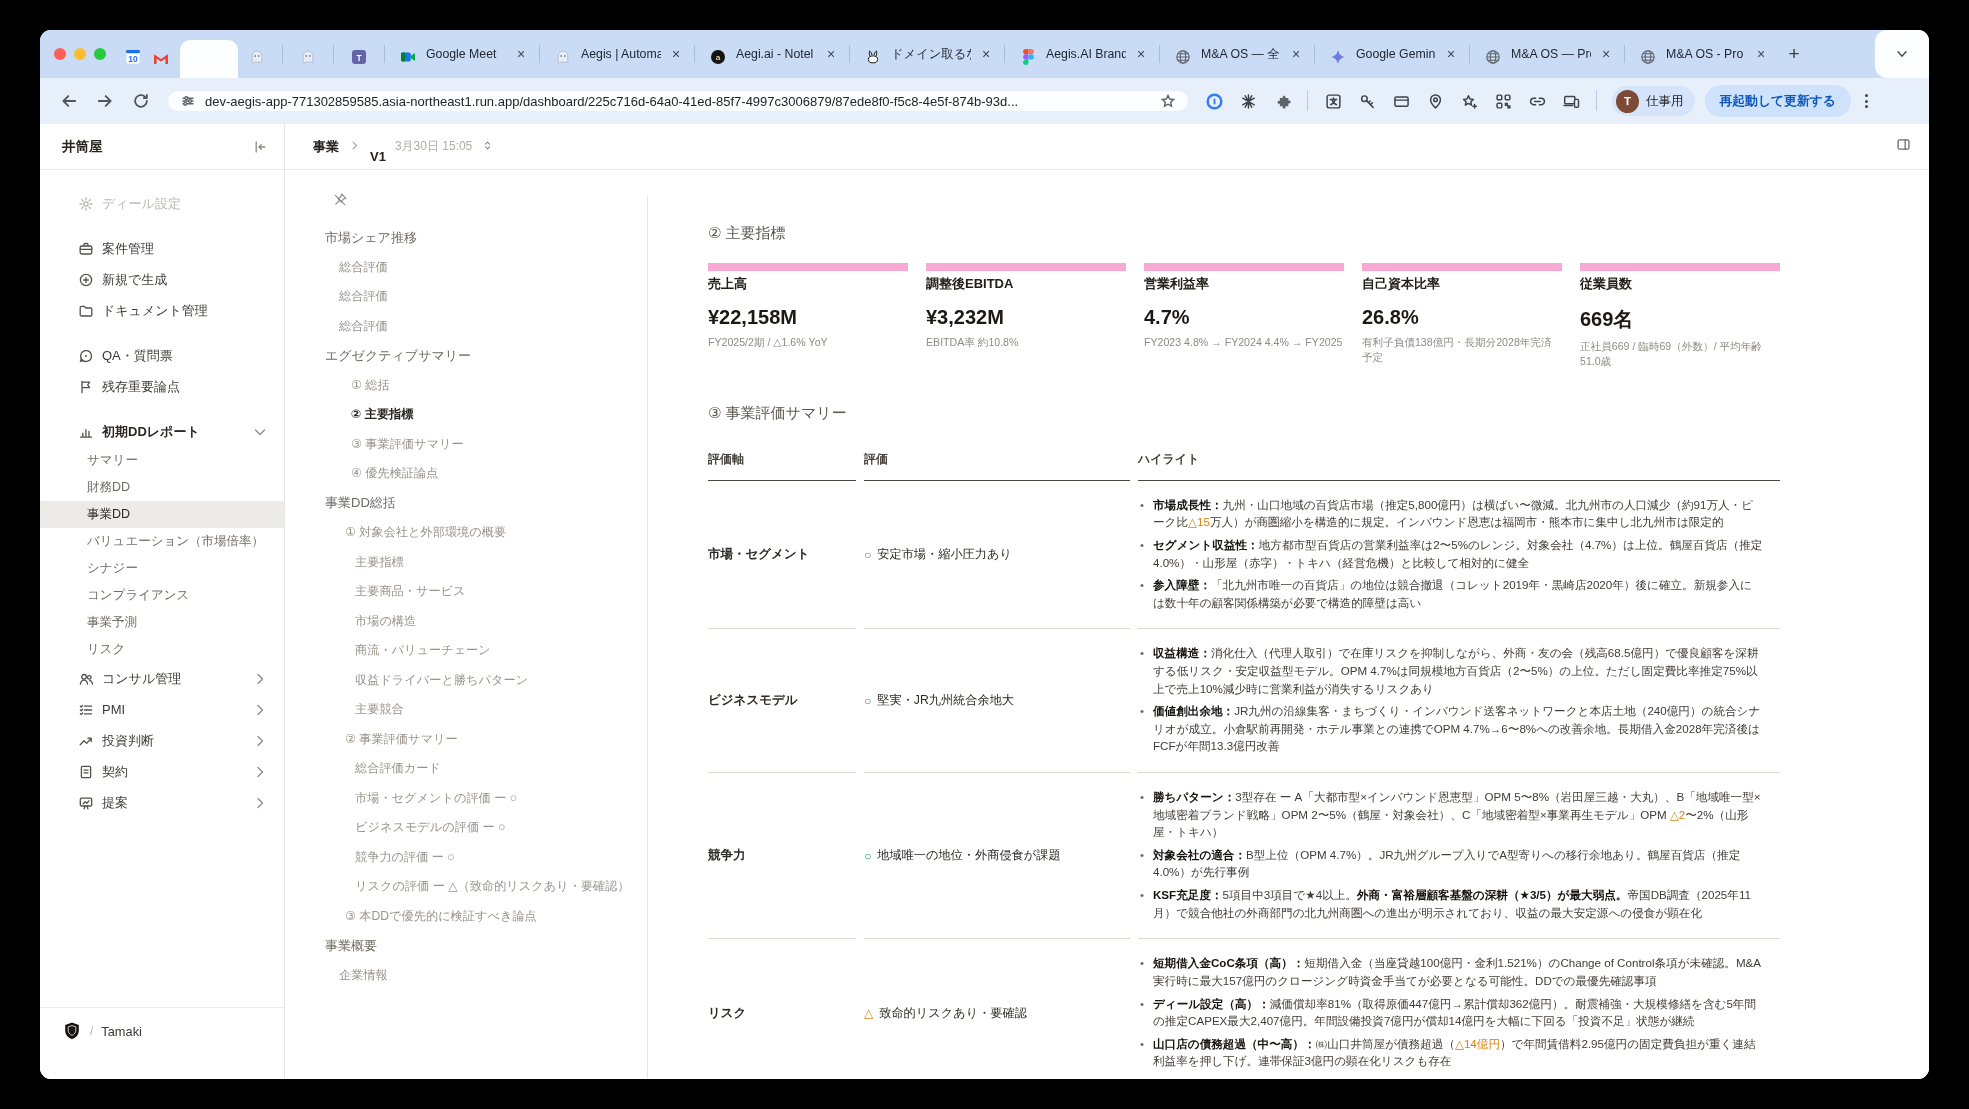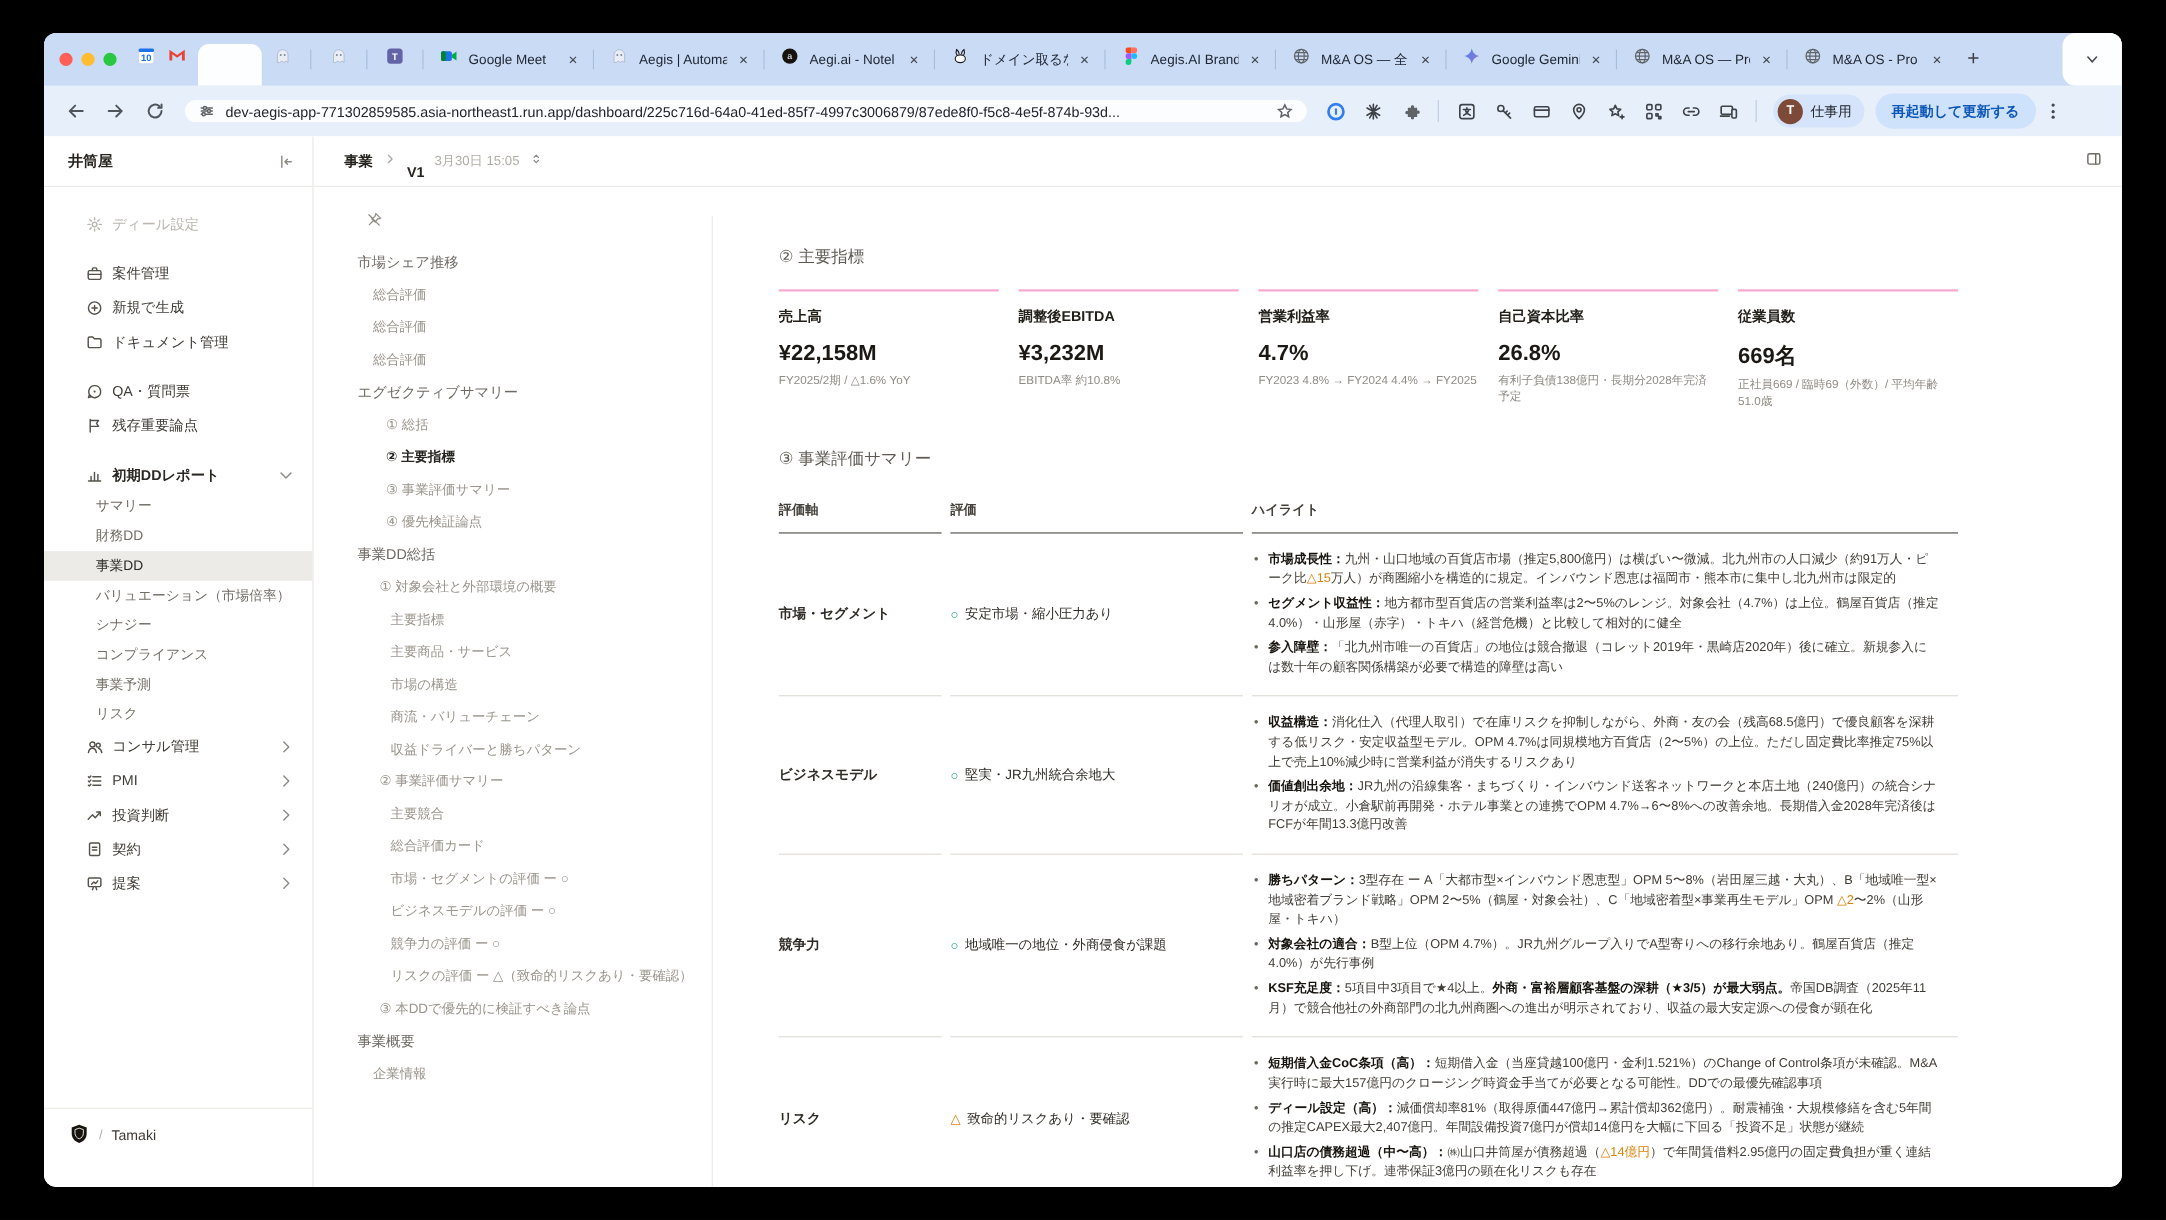--- a/index.html
+++ b/index.html
@@ -7,21 +7,21 @@
     font-family:"Liberation Sans","DejaVu Sans",sans-serif; }
   .window { position:absolute; left:40px; top:30px; width:1889px; height:1049px;
     border-radius:11px; overflow:hidden; background:#fff; display:flex; flex-direction:column; }
 
   
   .tabstrip { height:48px; background:#c9dbf5; display:flex; align-items:center; padding-left:14px; flex:0 0 auto; }
   .lights { display:flex; gap:8px; margin-right:16px; }
   .light { width:12px; height:12px; border-radius:50%; }
   .light.r{background:#ff5f57}.light.y{background:#febc2e}.light.g{background:#28c840}
   .pinned { display:flex; align-items:center; gap:6px; margin-right:6px; }
-  .fav { width:22px; height:22px; display:flex; align-items:flex-start; justify-content:center; }
+  .fav { width:22px; height:22px; display:flex; align-items:flex-end; justify-content:center; }
   .fav svg { width:16px; height:16px; }
   .tab-sep { width:1px; height:18px; background:#a6bddd; margin:0 2px; }
   .tab-active { align-self:flex-end; height:38px; width:58px; background:#fdfeff; border-radius:10px 10px 0 0; margin:0 2px; }
   .mini-tab { width:34px; height:30px; display:flex; align-items:center; justify-content:center; border-radius:8px; }
   .tab { height:34px; width:150px; display:flex; align-items:center; gap:7px; padding:0 8px 0 10px; border-radius:8px; color:#1f2430; position:relative; }
   .tab .t-title { flex:1; font-size:12.3px; white-space:nowrap; overflow:hidden; }
   .tab .t-close { font-size:14px; color:#41464d; width:16px; text-align:center; flex:0 0 auto; }
   .newtab { width:30px; height:30px; display:flex; align-items:center; justify-content:center; font-size:19px; color:#3c4043; margin-left:2px; }
   .strip-right { margin-left:auto; width:54px; height:48px; background:#fdfeff; border-radius:12px 10px 0 12px; display:flex; align-items:center; justify-content:center; }
   .strip-right svg { width:14px; height:14px; stroke:#45494f; }
@@ -80,21 +80,21 @@
   .toc { width:362px; flex:0 0 auto; padding:16px 0 0 40px; overflow:hidden; }
   .toc-pin { color:#8d8a84; margin:6px 0 12px 8px; }
   .toc-pin svg { width:15px; height:15px; fill:none; stroke:currentColor; stroke-width:1.2; stroke-linecap:round; }
   .toc-item { height:29.5px; display:flex; align-items:center; font-size:12.2px; color:#99948c; white-space:nowrap; }
   .toc-item.l1 { font-size:13px; color:#6d6963; }
   .toc-item.active { color:#262420; font-weight:bold; }
 
   .content { flex:1; border-left:1px solid #e8e6e2; margin-top:26px; padding:28px 0 0 60px; overflow:hidden; min-width:0; }
   .section-title { font-size:15px; color:#5d5952; }
   .metrics { width:1072px; display:grid; grid-template-columns:repeat(5,1fr); column-gap:18px; margin-top:20px; }
-  .metric { border-top:2px solid #f9a8d4; padding-top:14px; }
+  .metric { border-top:8px solid #f9a8d4; padding-top:4px; }
   .m-label { font-size:13px; font-weight:bold; color:#232019; }
   .m-value { font-size:20px; font-weight:bold; color:#1c1915; margin-top:13px; }
   .m-note { font-size:10.6px; color:#8f8b84; margin-top:6px; line-height:1.45; }
 
   .summary { margin-top:34px; }
   .sum-table { width:1072px; display:grid; grid-template-columns:148px 266px 1fr; column-gap:8px; margin-top:28px; }
   .th { font-size:12px; font-weight:bold; color:#44403a; padding-bottom:12px; border-bottom:1px solid #4a463f; }
   .td { border-bottom:1px solid #dedbd5; min-height:115px; }
   .td.mid { display:flex; align-items:center; }
   .td-axis { font-size:12.5px; font-weight:bold; color:#2e2b26; }
@@ -598,22 +598,22 @@
             <div class="toc-item active" style="padding-left: 26px;">② 主要指標</div>
             <div class="toc-item" style="padding-left: 26px;">③ 事業評価サマリー</div>
             <div class="toc-item" style="padding-left: 26px;">④ 優先検証論点</div>
             <div class="toc-item l1" style="padding-left: 0px;">事業DD総括</div>
             <div class="toc-item" style="padding-left: 20px;">① 対象会社と外部環境の概要</div>
             <div class="toc-item" style="padding-left: 30px;">主要指標</div>
             <div class="toc-item" style="padding-left: 30px;">主要商品・サービス</div>
             <div class="toc-item" style="padding-left: 30px;">市場の構造</div>
             <div class="toc-item" style="padding-left: 30px;">商流・バリューチェーン</div>
             <div class="toc-item" style="padding-left: 30px;">収益ドライバーと勝ちパターン</div>
+            <div class="toc-item" style="padding-left: 30px;">主要競合</div>
             <div class="toc-item" style="padding-left: 20px;">② 事業評価サマリー</div>
-            <div class="toc-item" style="padding-left: 30px;">主要競合</div>
             <div class="toc-item" style="padding-left: 30px;">総合評価カード</div>
             <div class="toc-item" style="padding-left: 30px;">市場・セグメントの評価 ー ○</div>
             <div class="toc-item" style="padding-left: 30px;">ビジネスモデルの評価 ー ○</div>
             <div class="toc-item" style="padding-left: 30px;">競争力の評価 ー ○</div>
             <div class="toc-item" style="padding-left: 30px;">リスクの評価 ー △（致命的リスクあり・要確認）</div>
             <div class="toc-item" style="padding-left: 20px;">③ 本DDで優先的に検証すべき論点</div>
             <div class="toc-item l1" style="padding-left: 0px;">事業概要</div>
             <div class="toc-item" style="padding-left: 14px;">企業情報</div>
           </div>
 

